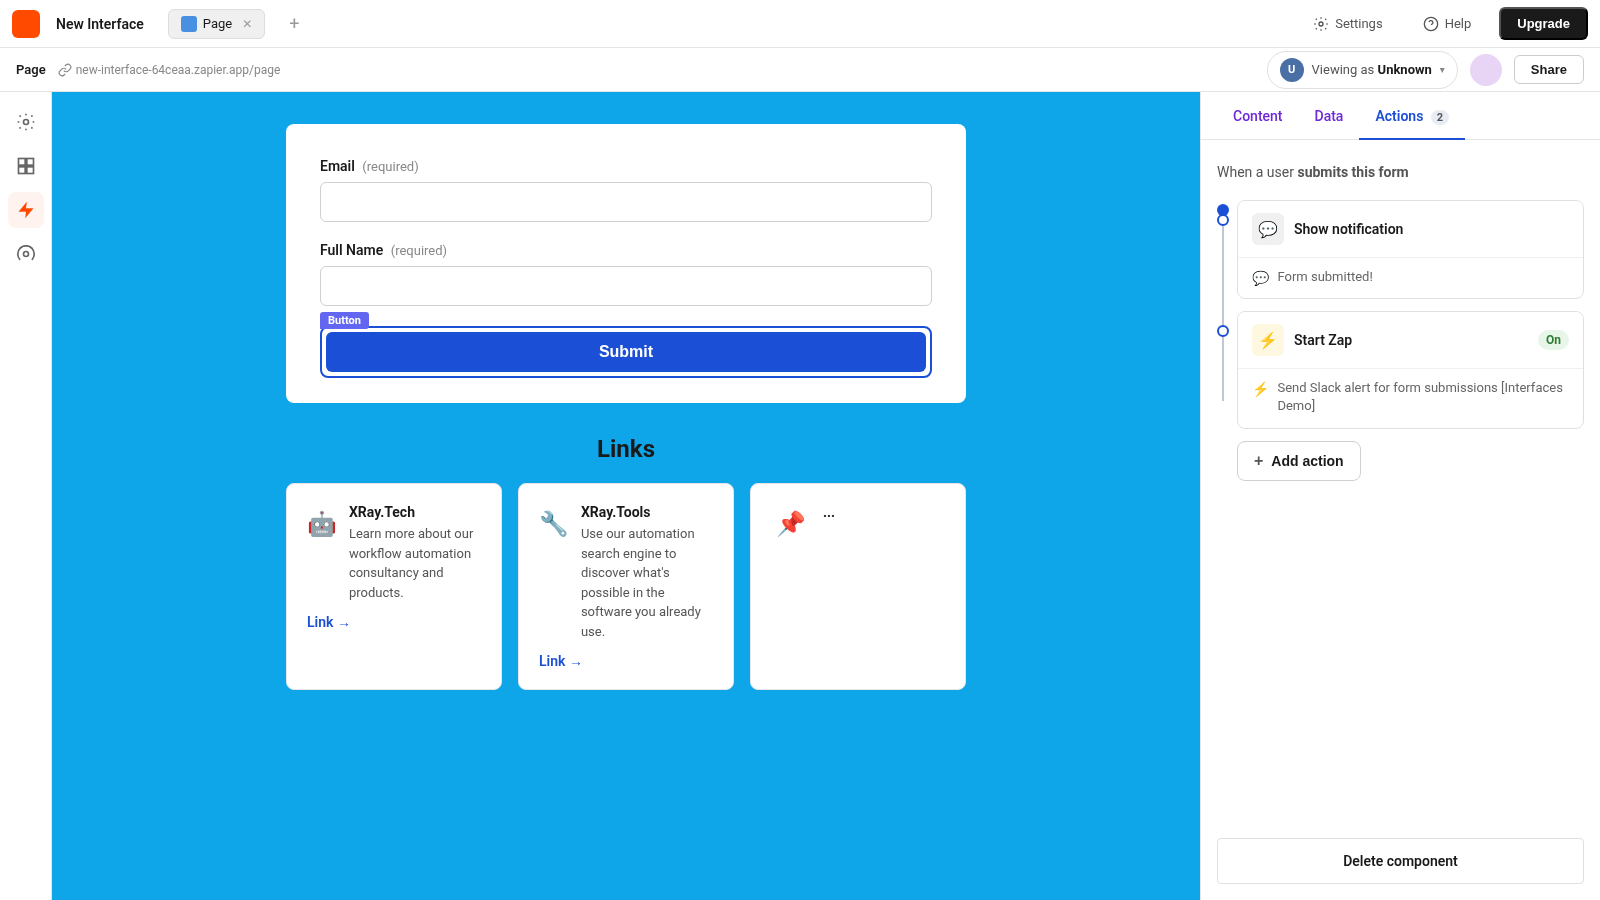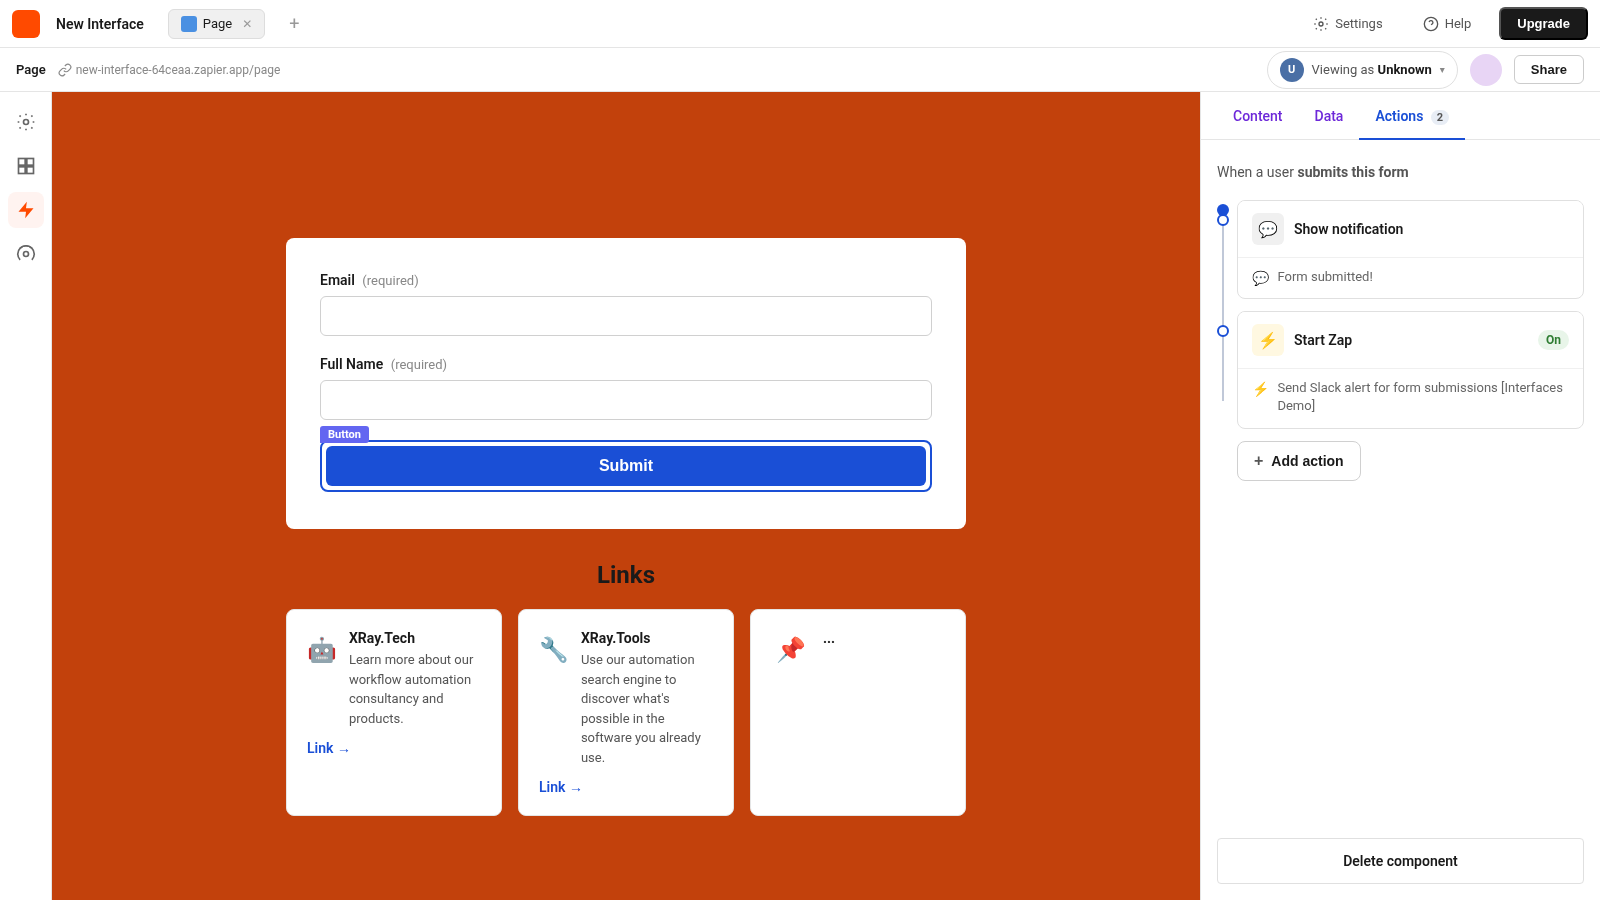--- a/index.html
+++ b/index.html
@@ -68,22 +68,22 @@
     }
     .sidebar-icon {
       width: 36px; height: 36px; display: flex; align-items: center; justify-content: center;
       border-radius: 8px; cursor: pointer; color: #666;
     }
     .sidebar-icon.active { background: #fff3f0; color: #ff4a00; }
     .sidebar-icon svg { width: 20px; height: 20px; }
 
     
     .canvas-area {
-      flex: 1; background: #c2410c; overflow: hidden; position: relative;
-      display: flex; justify-content: center; padding-top: 62px; align-items: center;
+      flex: 1; background: #0ea5e9; overflow: hidden; position: relative;
+      display: flex; justify-content: center; padding-top: 32px;
     }
     .canvas-content { width: 680px; }
 
     
     .form-component {
       background: #fff; border-radius: 8px; padding: 32px 32px 0 32px;
       border: 2px solid transparent; position: relative;
     }
     .field-group { margin-bottom: 20px; }
     .field-label { font-size: 14px; font-weight: 600; color: #1a1a1a; margin-bottom: 8px; }
@@ -262,21 +262,21 @@
           </div>
           <input class="field-input" type="email" style="">
         </div>
         <div class="field-group">
           <div class="field-label">
             <span>Full Name</span>
             <span class="required"> (required)</span>
           </div>
           <input class="field-input" type="text" style="">
         </div>
-        <div style="position:relative; margin-bottom: 35px;">
+        <div style="position:relative; margin-bottom: 23px;">
           <div style="position:absolute; top:-14px; left:0; background:#6366f1; color:#fff; font-size:11px; font-weight:700; padding:2px 8px; border-radius:3px 3px 3px 0; z-index:10;">Button</div>
           <div style="border: 2px solid #1a4fd6; border-radius: 8px; padding: 4px;">
             <button class="submit-btn">Submit</button>
           </div>
         </div>
       </div>
 
       <div class="links-section">
         <h2 class="links-title">Links</h2>
         <div class="links-grid">

